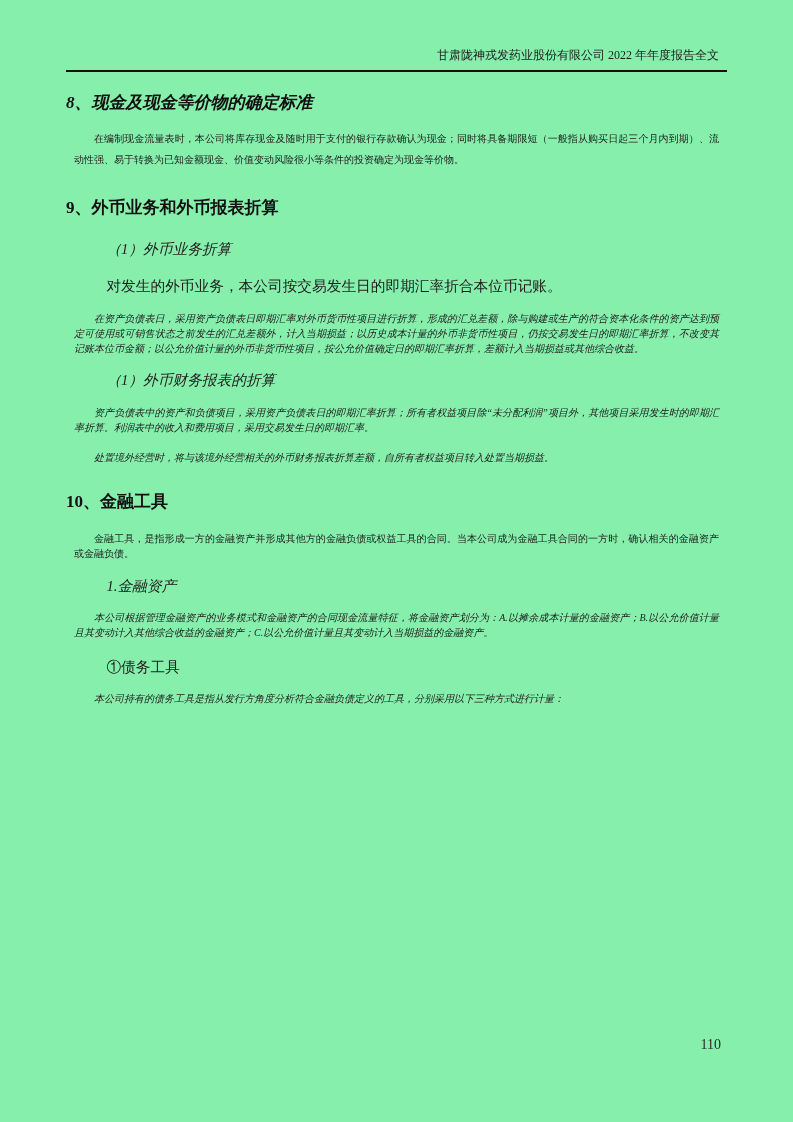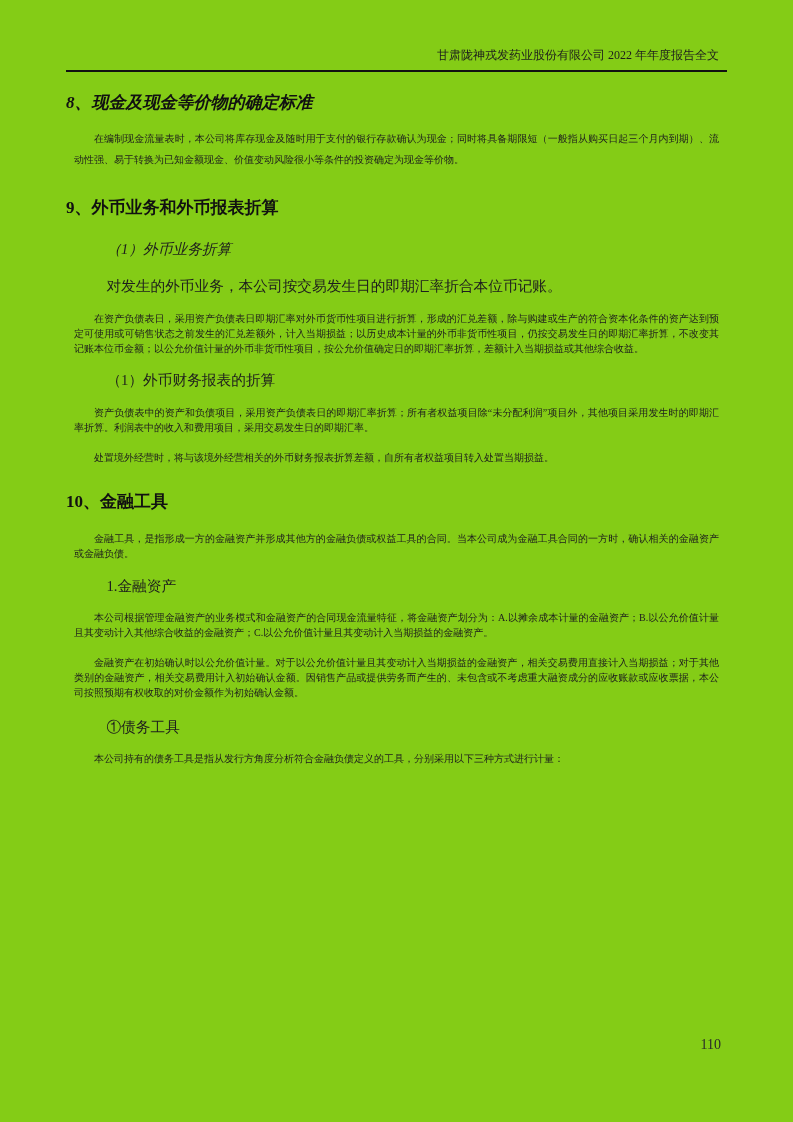--- a/index.html
+++ b/index.html
@@ -5,21 +5,21 @@
   html, body {
     margin: 0;
     padding: 0;
     background: #ffffff;
   }
   .page {
     position: relative;
     width: 793px;
     height: 1122px;
     margin: 0 auto;
-    background: #84cc16;
+    background: #86efac;
     color: #1d1d1d;
     font-family: "Liberation Serif", "DejaVu Serif", serif;
     box-sizing: border-box;
     padding: 48px 66px 0 66px;
     overflow: hidden;
   }
   .header-row {
     text-align: right;
     font-size: 12px;
     line-height: 1.3;
@@ -57,21 +57,21 @@
     margin-top: 11px;
   }
   .subline {
     font-size: 14.7px;
     line-height: 1.4;
     margin: 11px;
     text-indent: 2em;
     color: #1d1d1d;
   }
   .mt-20 { margin-top: 20px; font-style: italic; }
-  .mt-14 { margin-top: 14px; }
+  .mt-14 { margin-top: 14px; font-style: italic; }
   .mt-16 { margin-top: 16px; }
   .mt-18 { margin-top: 18px; }
   .footer {
     position: absolute;
     right: 72px;
     top: 1037px;
     font-size: 14px;
     color: #2a2a2a;
   }
 </style>
@@ -107,21 +107,20 @@
 
     <h2 class="sec-heading">10、金融工具</h2>
 
     <p class="para tight mt-18">金融工具，是指形成一方的金融资产并形成其他方的金融负债或权益工具的合同。当本公司成为金融工具合同的一方时，确认相关的金融资产或金融负债。</p>
 
     <p class="subline mt-14">1.金融资产</p>
 
 
     <p class="para tight mt-14">本公司根据管理金融资产的业务模式和金融资产的合同现金流量特征，将金融资产划分为：A.以摊余成本计量的金融资产；B.以公允价值计量且其变动计入其他综合收益的金融资产；C.以公允价值计量且其变动计入当期损益的金融资产。</p>
 
-    <p class="para tight mt-14">金融资产在初始确认时以公允价值计量。对于以公允价值计量且其变动计入当期损益的金融资产，相关交易费用直接计入当期损益；对于其他类别的金融资产，相关交易费用计入初始确认金额。因销售产品或提供劳务而产生的、未包含或不考虑重大融资成分的应收账款或应收票据，本公司按照预期有权收取的对价金额作为初始确认金额。</p>
 
     <p class="subline mt-16">①债务工具</p>
 
     <p class="para tight mt-14">本公司持有的债务工具是指从发行方角度分析符合金融负债定义的工具，分别采用以下三种方式进行计量：</p>
 
   </div>
 
   <div class="footer">
     <span>110</span>
   </div>

